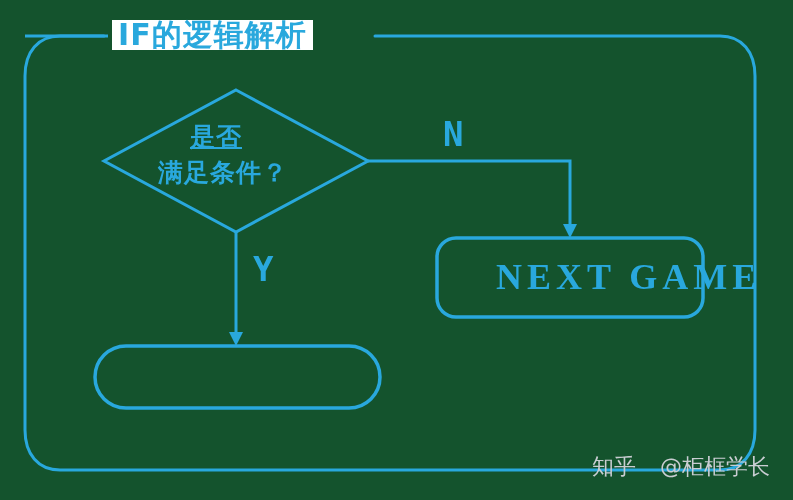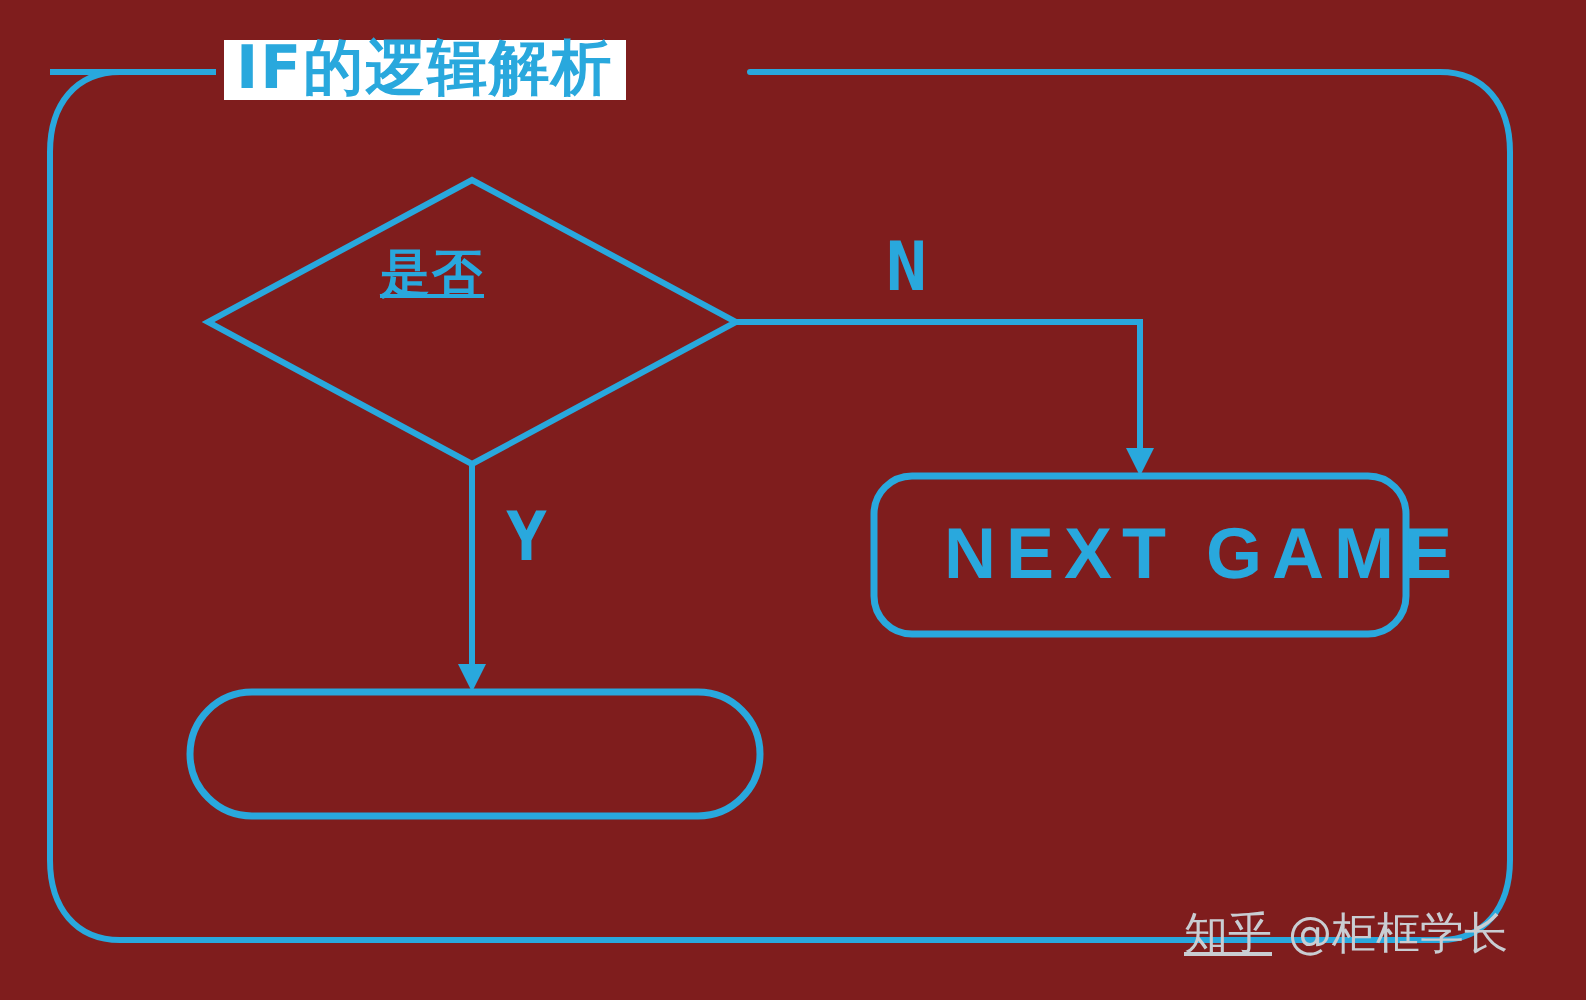--- a/index.html
+++ b/index.html
@@ -4,21 +4,21 @@
 <style>
   html, body {
     margin: 0;
     padding: 0;
     background: #ffffff;
   }
   #canvas {
     position: relative;
     width: 793px;
     height: 500px;
-    background: #7f1d1d;
+    background: #14532d;
     overflow: hidden;
     font-family: "Liberation Sans", sans-serif;
   }
   #vector-layer {
     position: absolute;
     left: 0;
     top: 0;
     width: 793px;
     height: 500px;
   }
@@ -72,26 +72,26 @@
   #label-y {
     left: 253px;
     top: 252px;
     font-size: 34px;
     font-weight: bold;
     font-family: "DejaVu Sans Mono", monospace;
   }
 
   
   #next-game-label {
-    left: 472px;
+    left: 496px;
     top: 259px;
     font-size: 36px;
     font-weight: bold;
     letter-spacing: 5px;
-    font-family: Liberation Sans, sans-serif;
+    font-family: Liberation Serif, serif;
   }
   #game-over-label {
     left: 124px;
     top: 358px;
     font-size: 36px;
     font-weight: bold;
     letter-spacing: 5px;
     font-family: "DejaVu Sans Mono", monospace;
   }
 
@@ -99,21 +99,21 @@
   #watermark {
     position: absolute;
     left: 592px;
     top: 452px;
     font-size: 22px;
     color: #c9cdd2;
     white-space: nowrap;
     font-family: "DejaVu Sans", sans-serif;
     user-select: none;
   }
-  #watermark .wm-logo { margin-right: 8px; text-decoration: underline; }
+  #watermark .wm-logo { margin-right: 24px; }
 </style>
 </head>
 <body>
 
 <div id="canvas">
 
   <svg id="vector-layer" viewBox="0 0 793 500">
 
     <path d="M 108 36
              L 25 36
@@ -142,20 +142,21 @@
 
     <rect x="437" y="238" width="266" height="79" rx="19" ry="19" fill="none" stroke="#29a8dd" stroke-width="3.5"></rect>
 
     <rect x="95" y="346" width="285" height="62" rx="31" ry="31" fill="none" stroke="#29a8dd" stroke-width="3.5"></rect>
   </svg>
 
   <div class="txt" id="title">IF的逻辑解析</div>
 
   <div class="txt" id="diamond-line1">是否</div>
 
+  <div class="txt" id="diamond-line2">满足条件？</div>
 
   <div class="txt" id="label-n">N</div>
 
   <div class="txt" id="label-y">Y</div>
 
   <div class="txt" id="next-game-label">NEXT GAME</div>
 
 
   <div id="watermark">
     <span class="wm-logo">知乎</span><span>@柜框学长</span>

